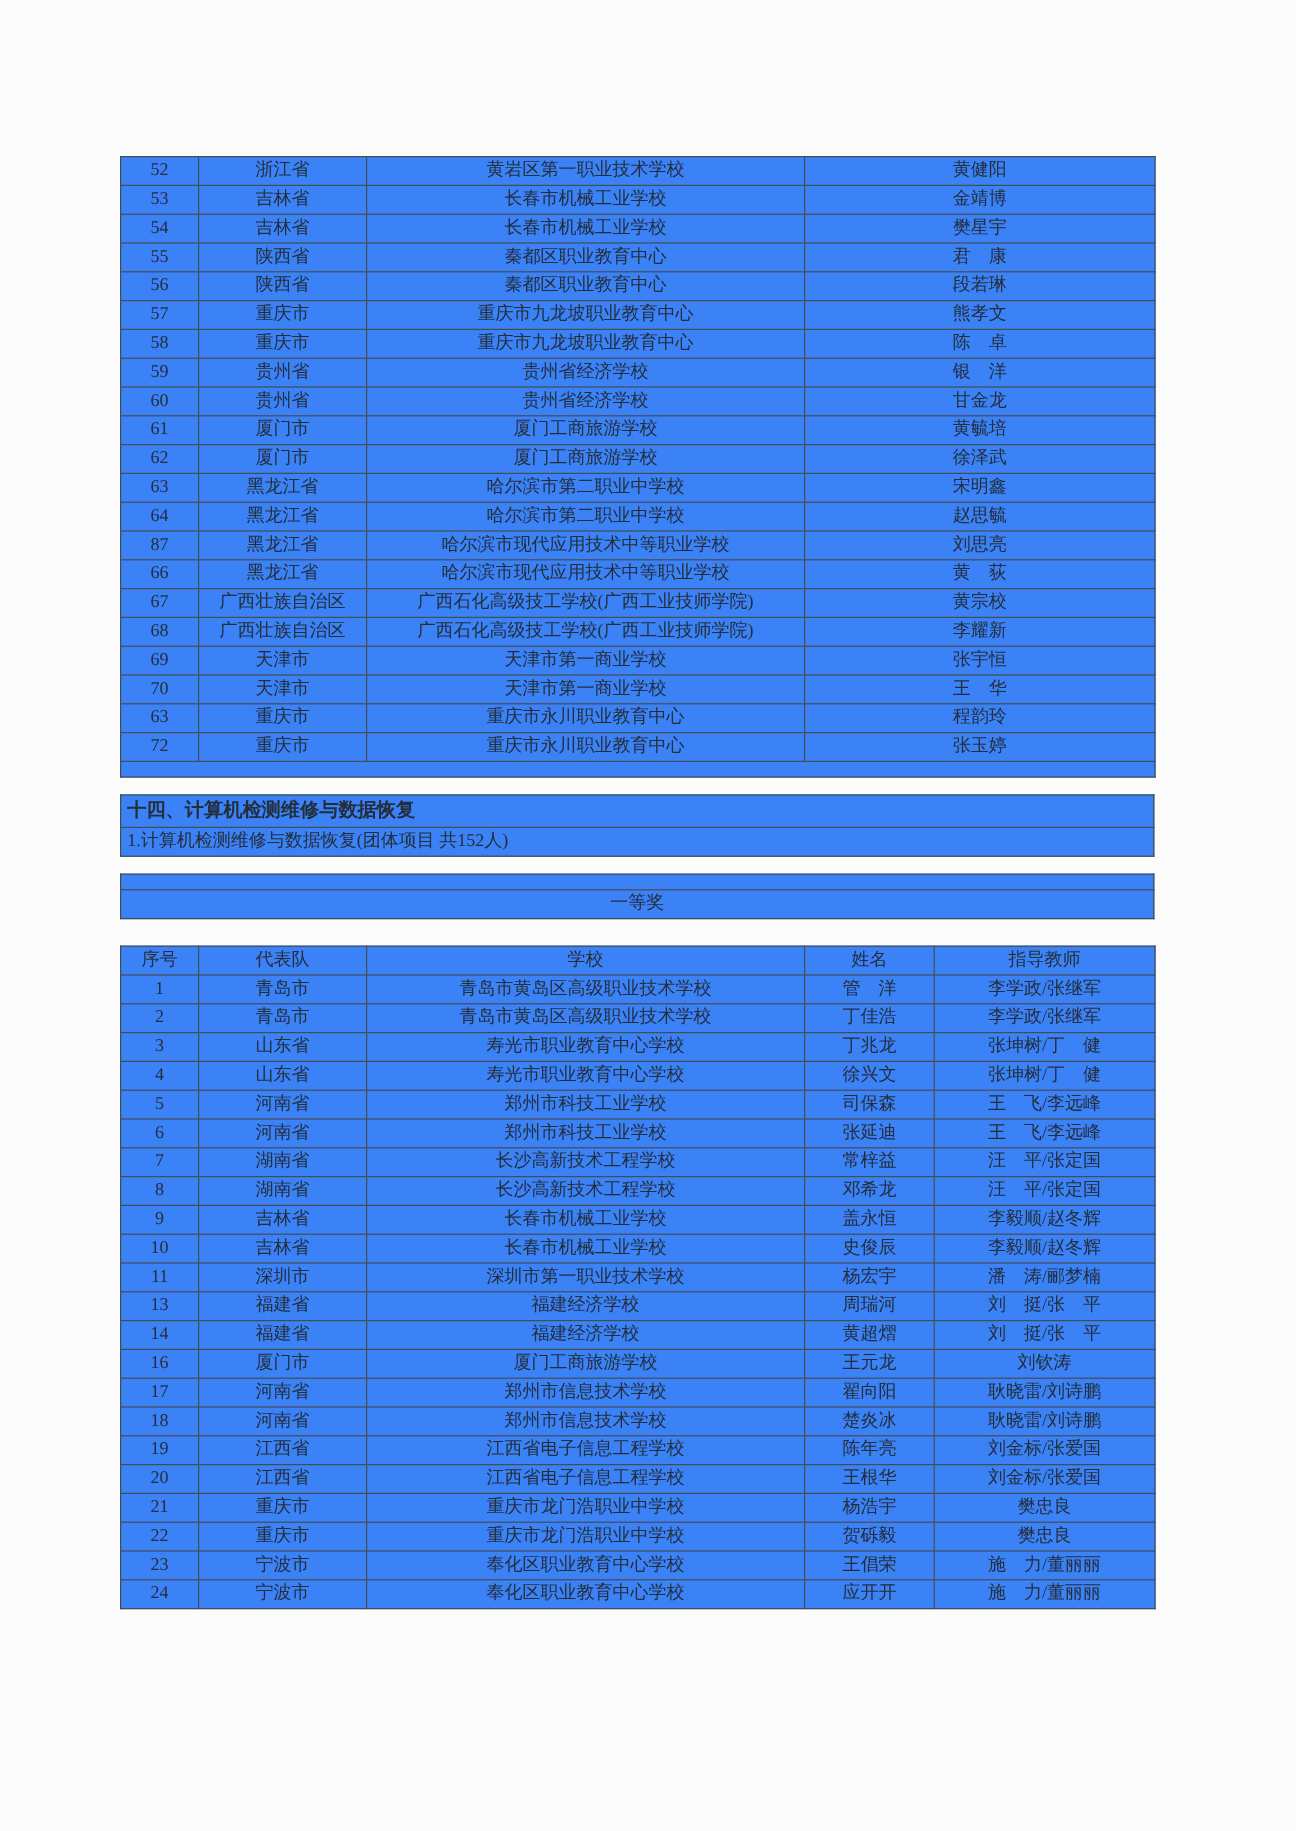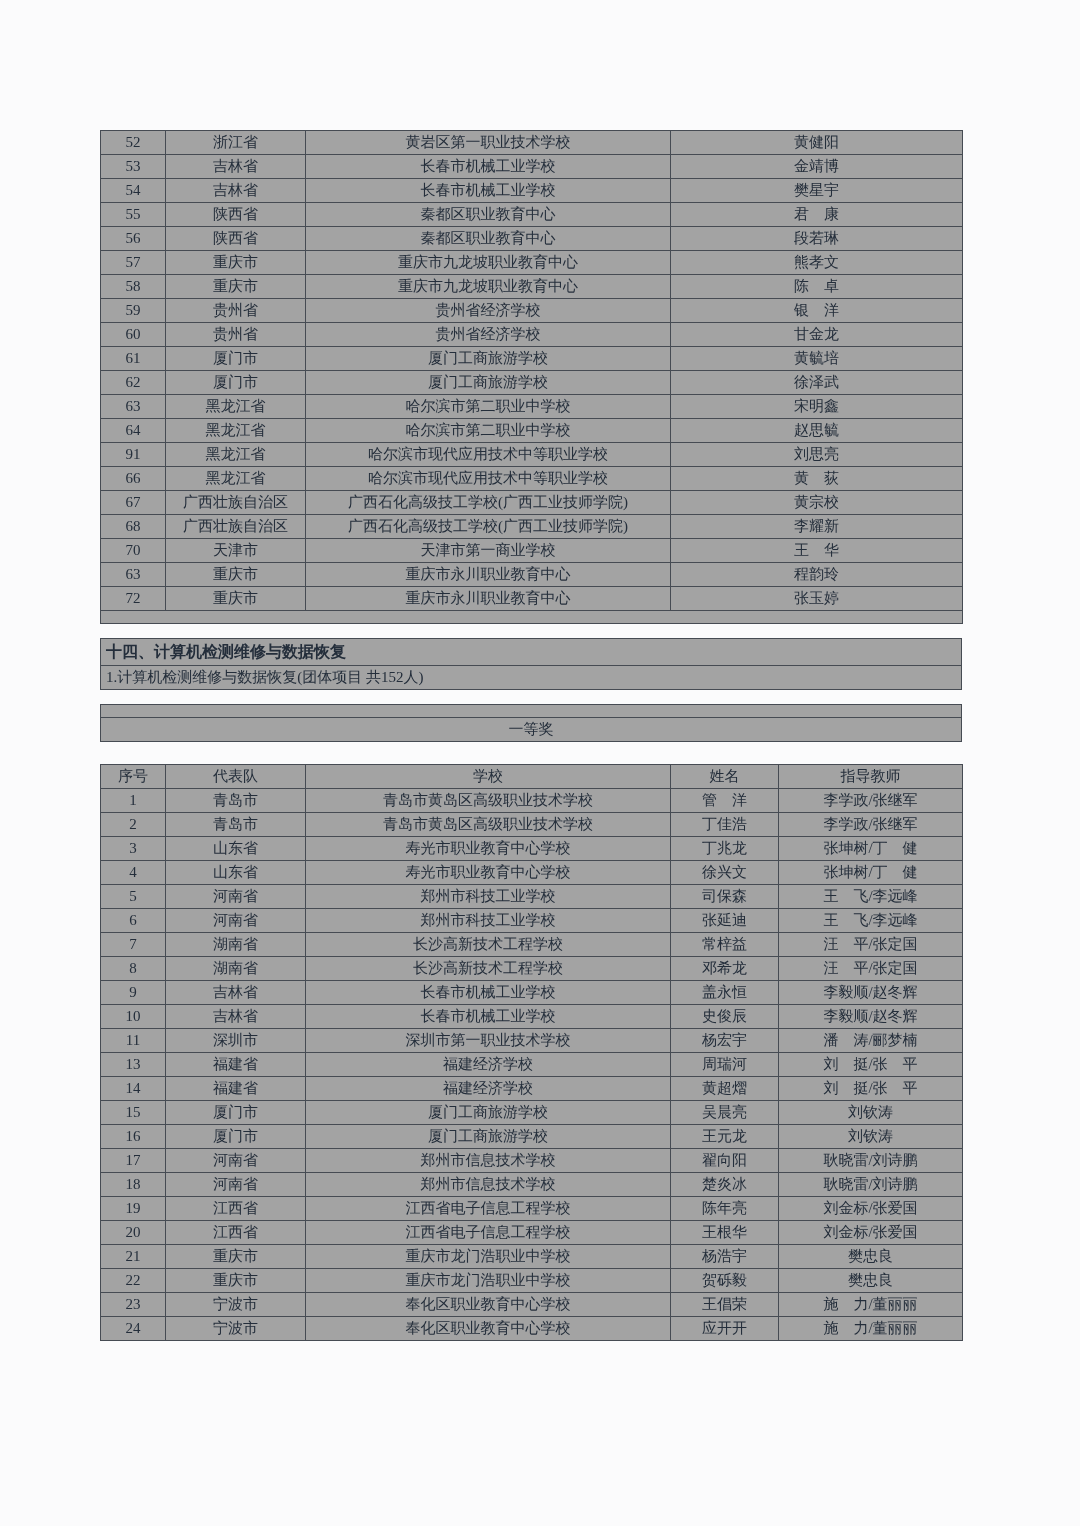--- a/index.html
+++ b/index.html
@@ -6,21 +6,21 @@
   body{
     width:1080px;
     height:1526px;
     background:#fbfbfc;
     font-family:"Liberation Serif","DejaVu Serif",serif;
     color:#242e3b;
     position:relative;
     overflow:hidden;
   }
   .sheet{position:absolute;left:100px;top:130px;width:862px;}
-  table{border-collapse:collapse;table-layout:fixed;width:862px;background:#a3a3a3;padding-left:14px;}
+  table{border-collapse:collapse;table-layout:fixed;width:862px;background:#3b82f6;padding-left:14px;}
   td,th{
     border:1px solid #464b53;
     font-size:15px;
     height:23px;
     padding:0 2px;
     text-align:center;
     overflow:hidden;
     white-space:nowrap;
     line-height:1.15;
   }
@@ -116,21 +116,21 @@
           <td>哈尔滨市第二职业中学校</td>
           <td>宋明鑫</td>
         </tr>
         <tr>
           <td>64</td>
           <td>黑龙江省</td>
           <td>哈尔滨市第二职业中学校</td>
           <td>赵思毓</td>
         </tr>
         <tr>
-          <td>91</td>
+          <td>87</td>
           <td>黑龙江省</td>
           <td>哈尔滨市现代应用技术中等职业学校</td>
           <td>刘思亮</td>
         </tr>
         <tr>
           <td>66</td>
           <td>黑龙江省</td>
           <td>哈尔滨市现代应用技术中等职业学校</td>
           <td>黄　荻</td>
         </tr>
@@ -138,20 +138,26 @@
           <td>67</td>
           <td>广西壮族自治区</td>
           <td>广西石化高级技工学校(广西工业技师学院)</td>
           <td>黄宗校</td>
         </tr>
         <tr>
           <td>68</td>
           <td>广西壮族自治区</td>
           <td>广西石化高级技工学校(广西工业技师学院)</td>
           <td>李耀新</td>
+        </tr>
+        <tr>
+          <td>69</td>
+          <td>天津市</td>
+          <td>天津市第一商业学校</td>
+          <td>张宇恒</td>
         </tr>
         <tr>
           <td>70</td>
           <td>天津市</td>
           <td>天津市第一商业学校</td>
           <td>王　华</td>
         </tr>
         <tr>
           <td>63</td>
           <td>重庆市</td>
@@ -303,27 +309,20 @@
           <td>刘　挺/张　平</td>
         </tr>
         <tr>
           <td>14</td>
           <td>福建省</td>
           <td>福建经济学校</td>
           <td>黄超熠</td>
           <td>刘　挺/张　平</td>
         </tr>
         <tr>
-          <td>15</td>
-          <td>厦门市</td>
-          <td>厦门工商旅游学校</td>
-          <td>吴晨亮</td>
-          <td>刘钦涛</td>
-        </tr>
-        <tr>
           <td>16</td>
           <td>厦门市</td>
           <td>厦门工商旅游学校</td>
           <td>王元龙</td>
           <td>刘钦涛</td>
         </tr>
         <tr>
           <td>17</td>
           <td>河南省</td>
           <td>郑州市信息技术学校</td>

